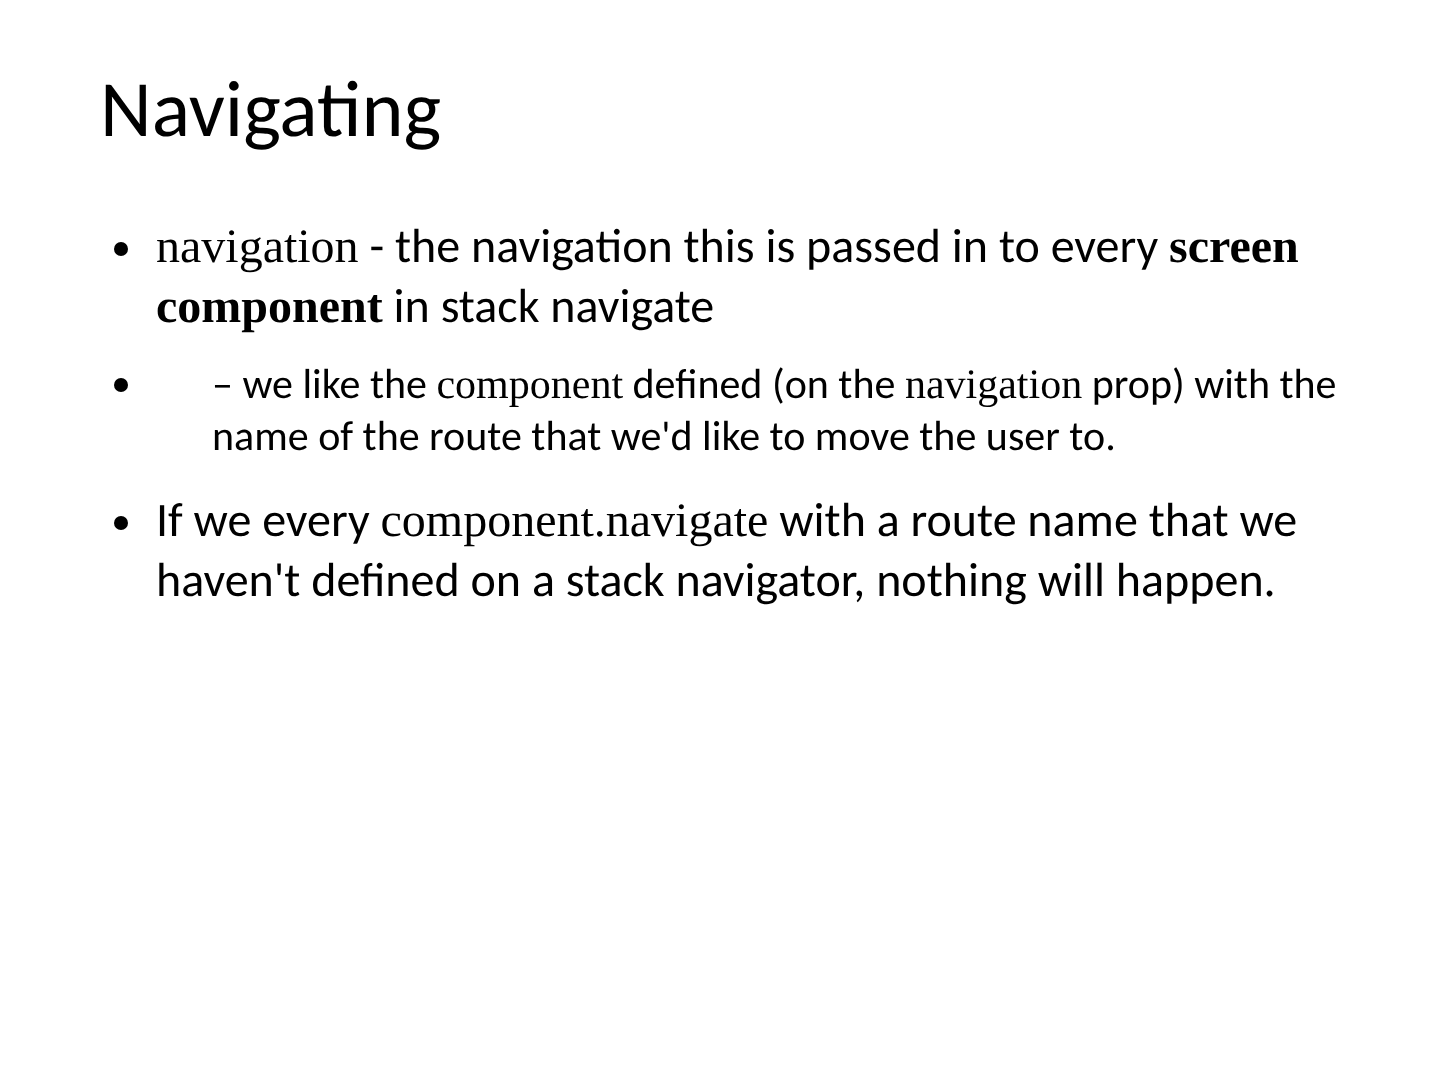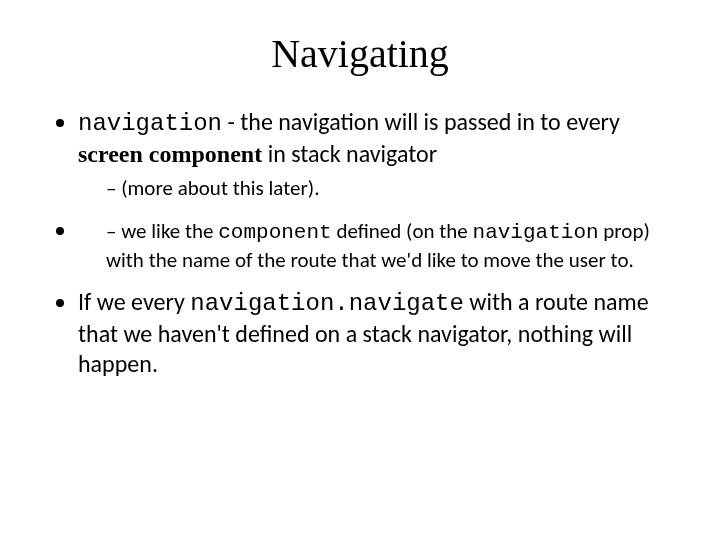--- a/index.html
+++ b/index.html
@@ -11,25 +11,24 @@
     font-family: Calibri, "Segoe UI", Arial, sans-serif;
     color: #000;
   }
   .slide {
     box-sizing: border-box;
     width: 720px;
     height: 540px;
     padding: 20px 50px 30px 50px;
   }
   .title {
-    text-align: center;
+    text-align: left;
     font-size: 40px;
     font-weight: 400;
     margin: 10px 0 30px 0;
-    font-family: Liberation Serif, serif;
   }
   ul.top {
     list-style: disc;
     padding-left: 28px;
     margin: 0;
     font-size: 24px;
     line-height: 1.25;
   }
   ul.top > li {
     margin-bottom: 8px;
@@ -40,46 +39,43 @@
     margin: 6px 0 14px 0;
     font-size: 21px;
   }
   ul.sub > li::before {
     content: "– ";
   }
   ul.sub > li {
     margin-bottom: 4px;
   }
   .mono {
-    font-family: Liberation Mono, monospace;
+    font-family: Liberation Serif, serif;
   }
   .bold {
     font-weight: 700;
     font-family: Liberation Serif, serif;
   }
 </style>
 </head>
 <body>
 
 <div class="slide">
   <div class="title">Navigating</div>
 
   <ul class="top">
 
     <li>
-      <span class="mono">navigation</span><span> - the navigation will is passed in to every </span><span class="bold">screen component</span><span> in stack navigator</span>
-      <ul class="sub">
-        <li><span>(more about this later).</span></li>
-      </ul>
+      <span class="mono">navigation</span><span> - the navigation this is passed in to every </span><span class="bold">screen component</span><span> in stack navigate</span>
     </li>
 
     <li>
       <ul class="sub">
         <li><span>we like the </span><span class="mono">component</span><span> defined (on the </span><span class="mono">navigation</span><span> prop) with the name of the route that we'd like to move the user to.</span></li>
       </ul>
     </li>
 
     <li>
-      <span>If we every </span><span class="mono">navigation.navigate</span><span> with a route name that we haven't defined on a stack navigator, nothing will happen.</span>
+      <span>If we every </span><span class="mono">component.navigate</span><span> with a route name that we haven't defined on a stack navigator, nothing will happen.</span>
     </li>
 
   </ul>
 </div>
 
 </body></html>

